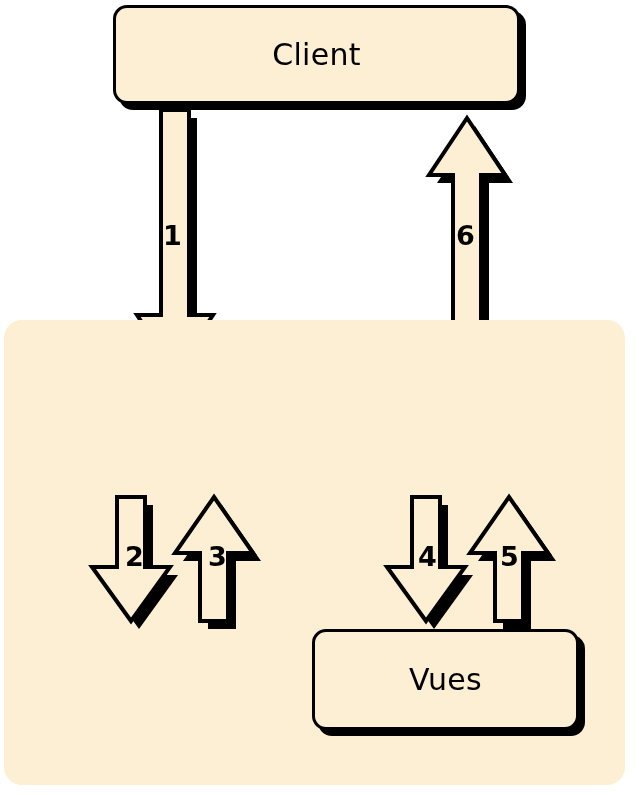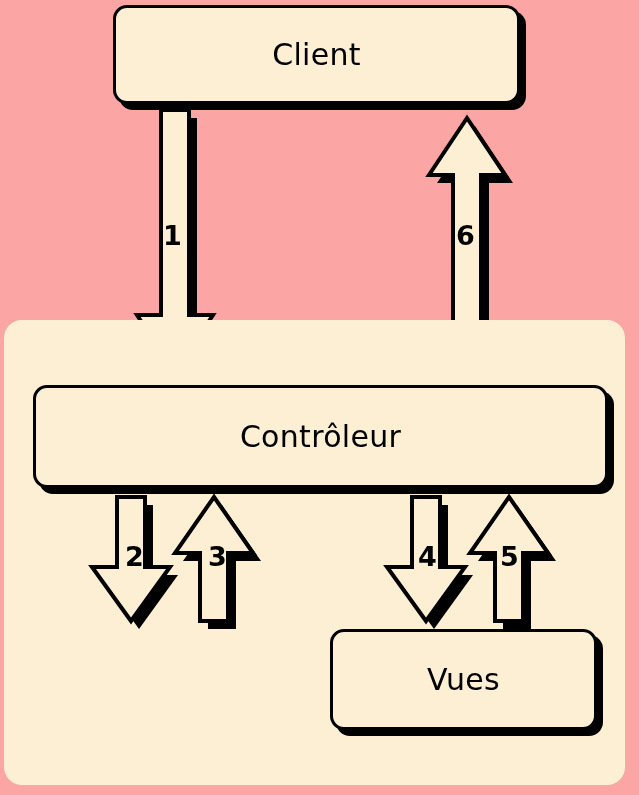--- a/index.html
+++ b/index.html
@@ -1,19 +1,19 @@
 <!DOCTYPE html>
 <html><head>
 <meta charset="utf-8">
 <style>
   html,body{margin:0;padding:0;background:#000;}
   #stage{
     position:relative;
     width:639px;height:795px;
-    background:#fca5a5;
+    background:#ffffff;
     overflow:hidden;
     font-family:"DejaVu Sans", sans-serif;
   }
   
   .box{
     position:absolute;
     background:#FCEFD4;
     border:3px solid #000000;
     border-radius:14px;
     box-sizing:border-box;
@@ -44,21 +44,21 @@
     left:0; right:0; top:333px;
     text-align:center;
     color:#000000;
     font-size:30px;
     line-height:1;
     user-select:none;
   }
   #client-box{ left:113px; top:5px; width:407px; height:99px; }
   #controleur-box{ left:33px; top:385px; width:575px; height:103px; }
   #modeles-box{ left:40px; top:629px; width:273px; height:101px; }
-  #vues-box{ left:330px; top:629px; width:267px; height:101px; }
+  #vues-box{ left:312px; top:629px; width:267px; height:101px; }
 
   
   .arrow{ position:absolute; }
   .arrow svg{ display:block; overflow:visible; }
   .arrow-num{
     position:absolute;
     color:#000000;
     font-size:27px;
     font-weight:bold;
     line-height:1;
@@ -99,23 +99,20 @@
   <div class="arrow" id="arrow6">
     <svg width="86" height="262" viewBox="0 0 86 262">
       <path d="M39 0 L77 57 L53 57 L53 256 L25 256 L25 57 L1 57 Z" transform="translate(8,8)" fill="#000000"></path>
       <path d="M39 0 L77 57 L53 57 L53 256 L25 256 L25 57 L1 57 Z" fill="#FCEFD4" stroke="#000000" stroke-width="4" stroke-linejoin="miter"></path>
     </svg>
   </div>
   <div class="arrow-num" id="arrow6-num">6</div>
 
   <div class="box" id="serveur-container"></div>
 
-  <div class="box" id="controleur-box">
-    <span class="label">Contrôleur</span>
-  </div>
 
   <div class="arrow" id="arrow2">
     <svg width="90" height="132" viewBox="0 0 90 132">
       <path d="M27 0 L55 0 L55 70 L80 70 L41 124 L2 70 L27 70 Z" transform="translate(8,8)" fill="#000000"></path>
       <path d="M27 0 L55 0 L55 70 L80 70 L41 124 L2 70 L27 70 Z" fill="#FCEFD4" stroke="#000000" stroke-width="4" stroke-linejoin="miter"></path>
     </svg>
   </div>
   <div class="arrow-num" id="arrow2-num">2</div>
 
   <div class="arrow" id="arrow3">

